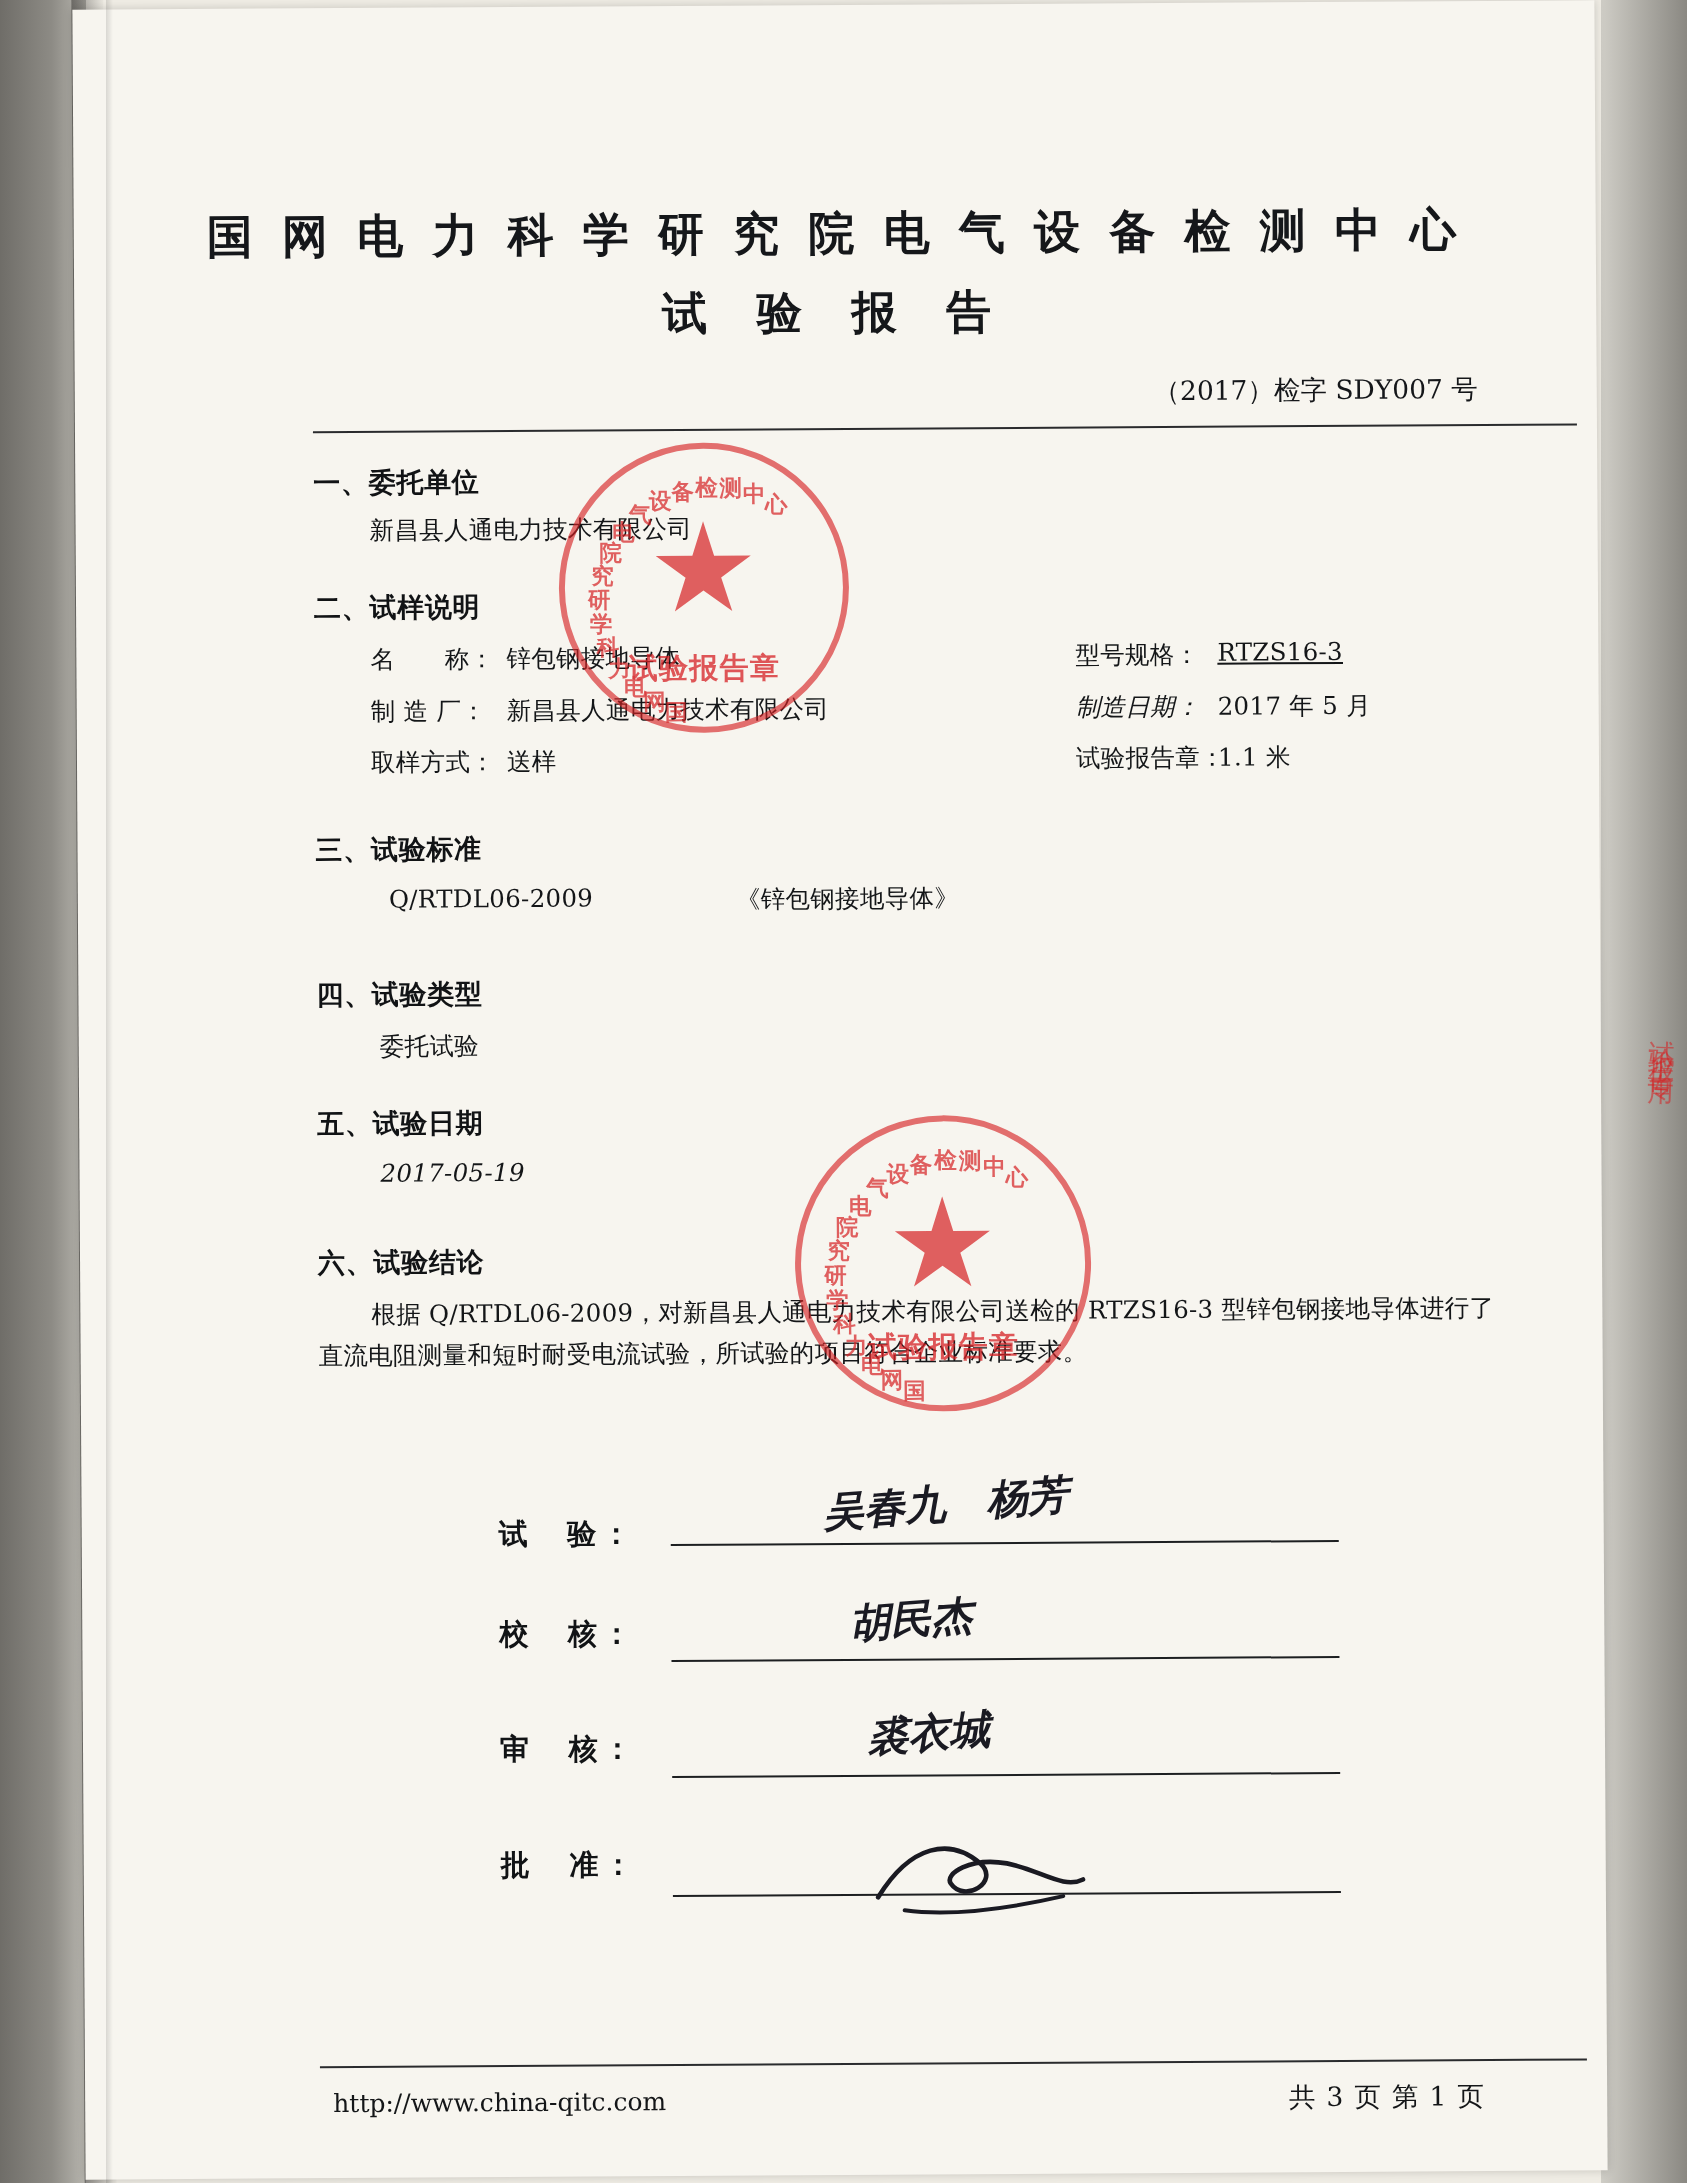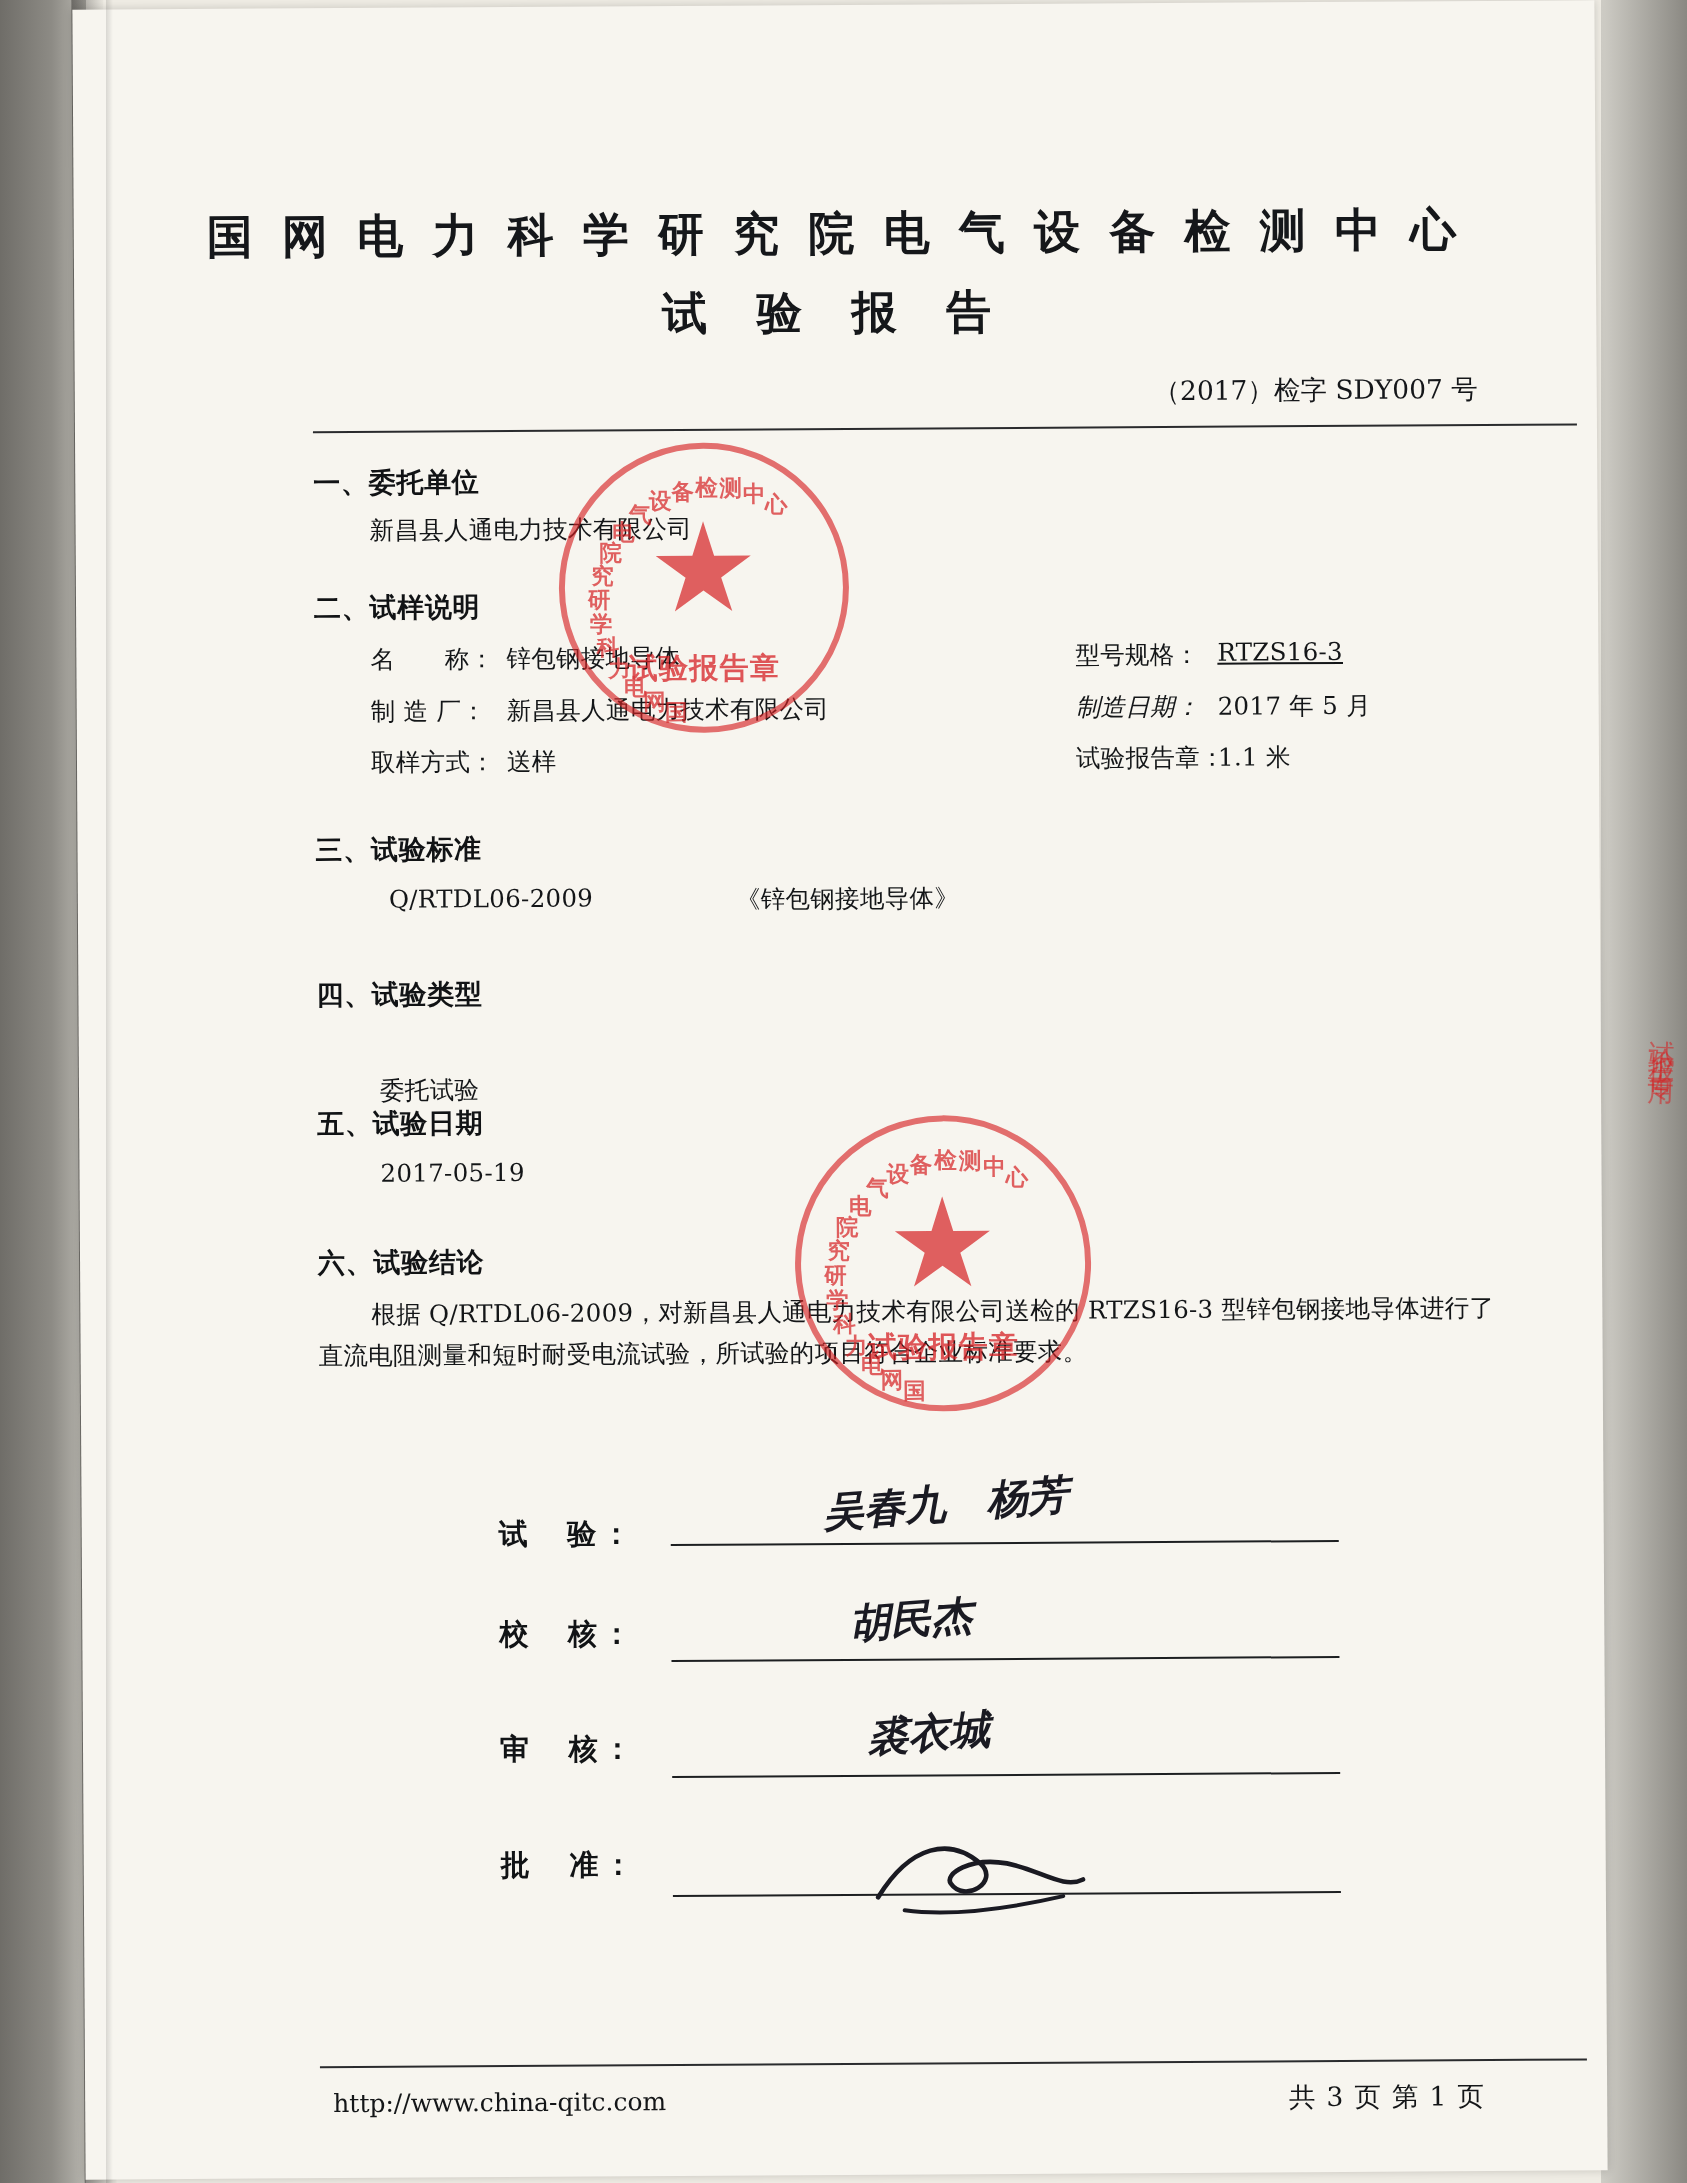--- a/index.html
+++ b/index.html
@@ -233,24 +233,24 @@
       <div class="body-txt" style="left:294px; top:738px;">取样方式：</div>
       <div class="body-txt" style="left:430px; top:738px;font-family:Liberation Serif, serif;">送样</div>
       <div class="body-txt" style="left:999px; top:738px;">试验报告章：</div>
       <div class="body-txt" style="left:1141px; top:738px;">1.1 米</div>
 
       <div class="sec-head" style="left:238px; top:824px;">三、试验标准</div>
       <div class="body-txt" style="left:311px; top:877px;">Q/RTDL06-2009</div>
       <div class="body-txt" style="left:658px; top:877px;">《锌包钢接地导体》</div>
 
       <div class="sec-head" style="left:238px; top:969px;">四、试验类型</div>
-      <div class="body-txt" style="left:301px; top:1022px;margin-top:44px;">委托试验</div>
+      <div class="body-txt" style="left:301px; top:1022px;">委托试验</div>
 
       <div class="sec-head" style="left:238px; top:1098px;">五、试验日期</div>
-      <div class="body-txt" style="left:301px; top:1151px;">2017-05-19</div>
+      <div class="body-txt" style="left:301px; top:1151px;font-style:italic;">2017-05-19</div>
 
       <div class="sec-head" style="left:238px; top:1237px;">六、试验结论</div>
       <div class="body-txt" style="left:291px; top:1290px;">根据 Q/RTDL06-2009，对新昌县人通电力技术有限公司送检的 RTZS16-3 型锌包钢接地导体进行了</div>
       <div class="body-txt" style="left:238px; top:1331px;">直流电阻测量和短时耐受电流试验，所试验的项目符合企业标准要求。</div>
 
       <div class="sig-label" style="left:417px; top:1508px;text-align:center;">试　验：</div>
       <div class="sig-line" style="left:589px; top:1538px; width:668px;"></div>
       <div class="sig-hand" style="left:741px; top:1472px;">吴春九　杨芳</div>
 
       <div class="sig-label" style="left:417px; top:1608px;">校　核：</div>

